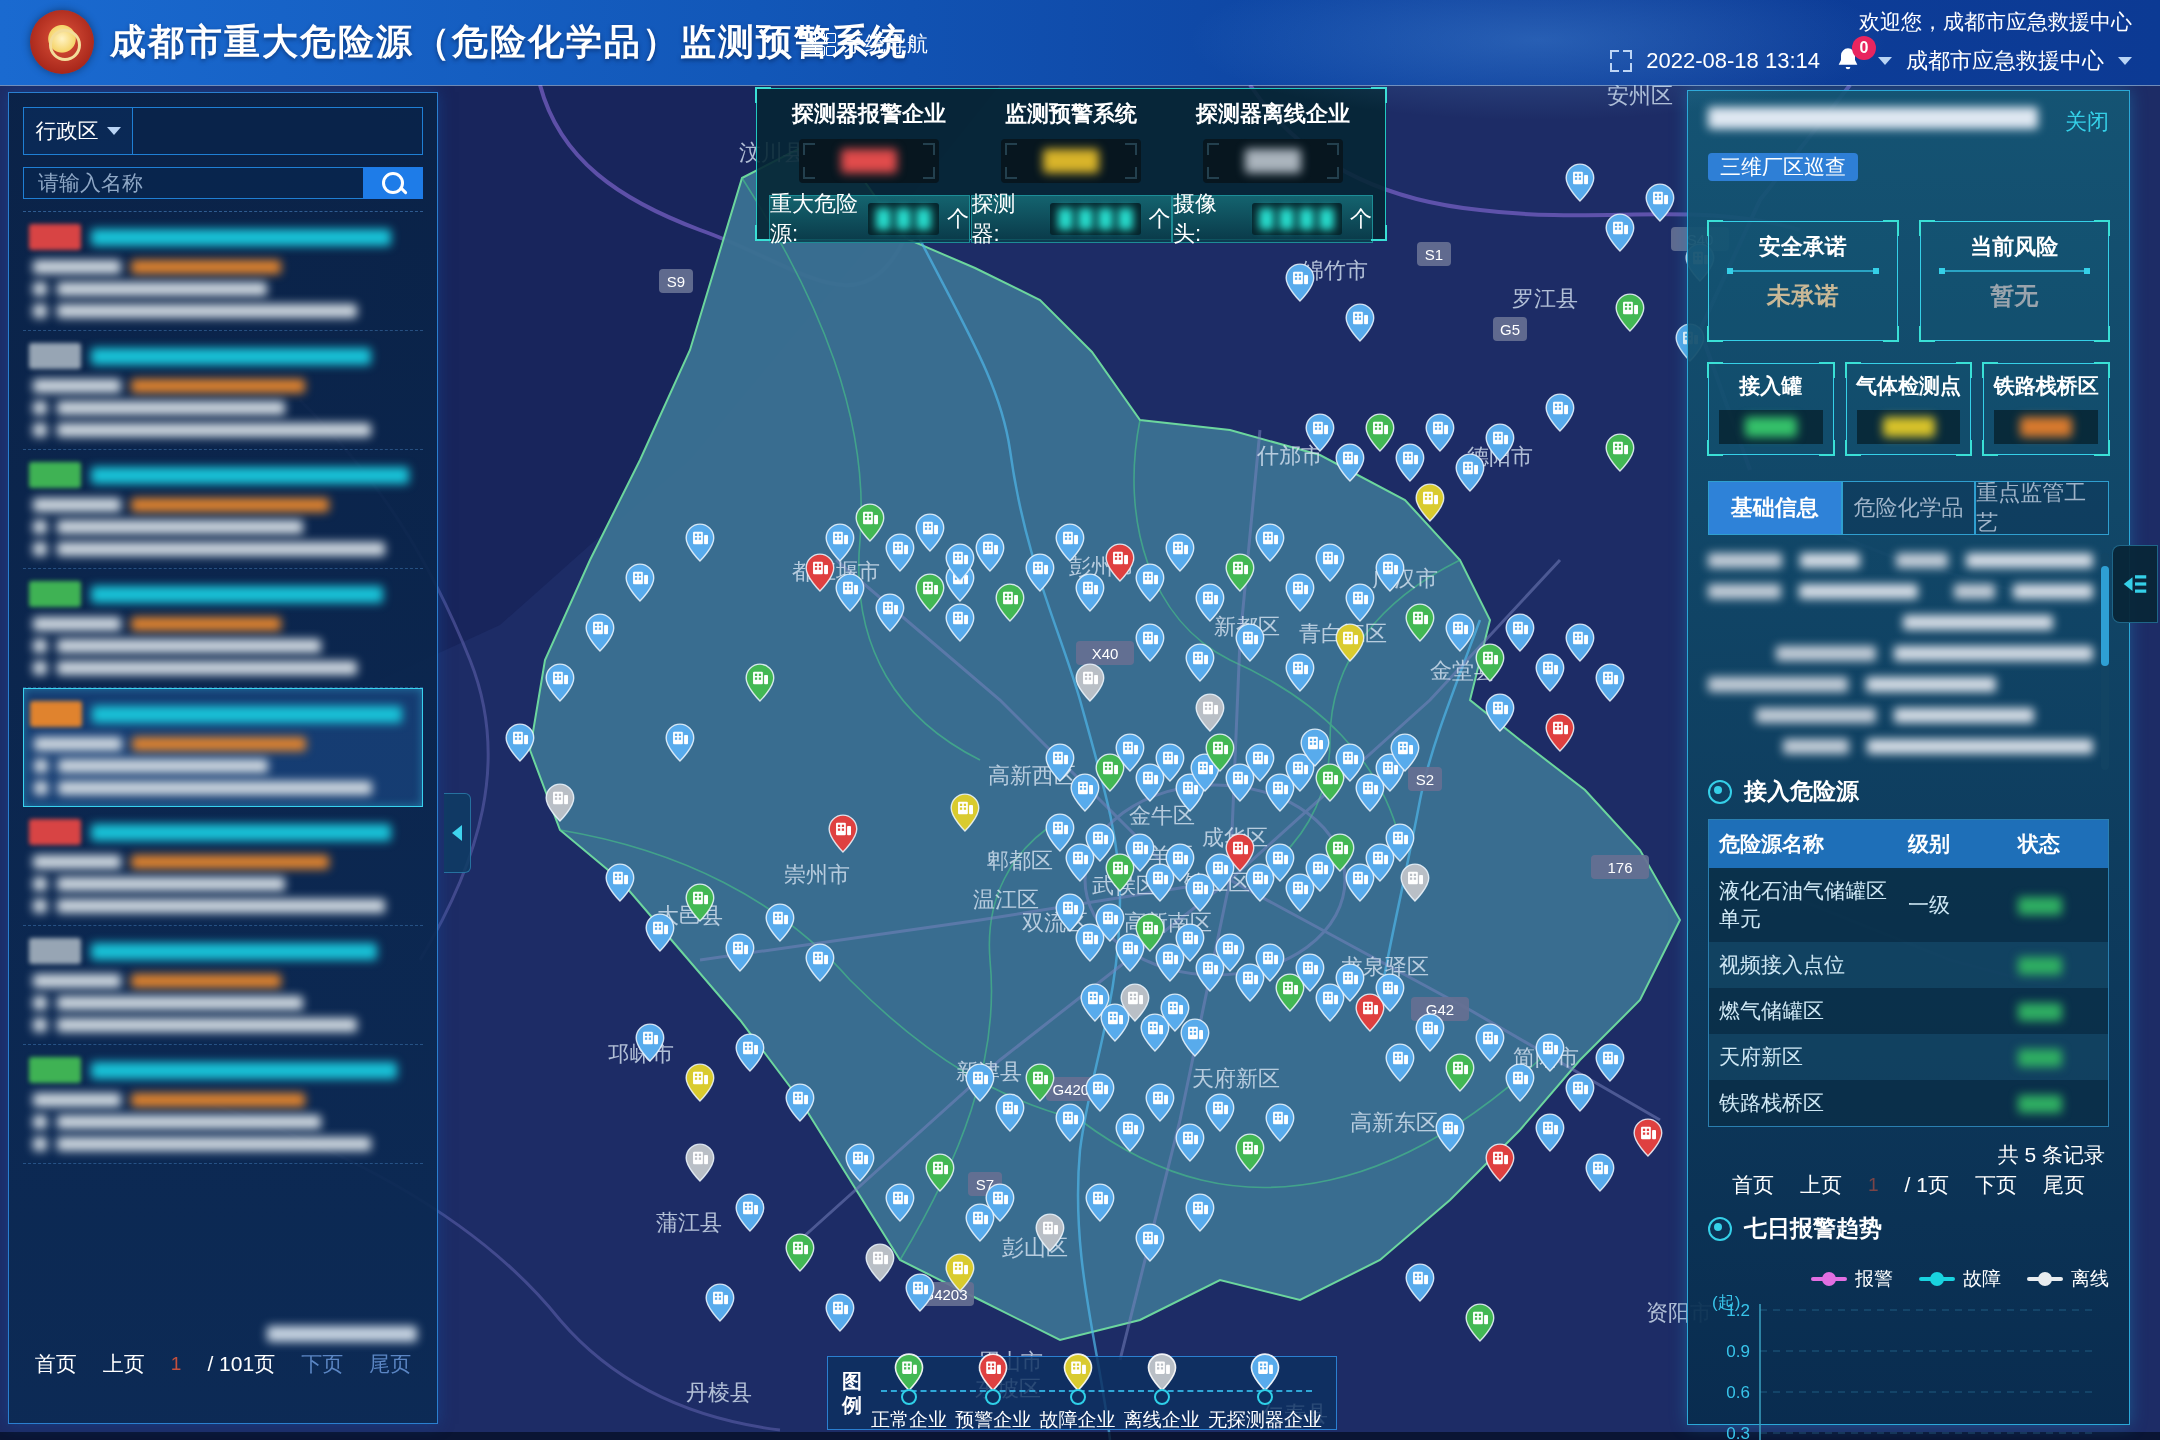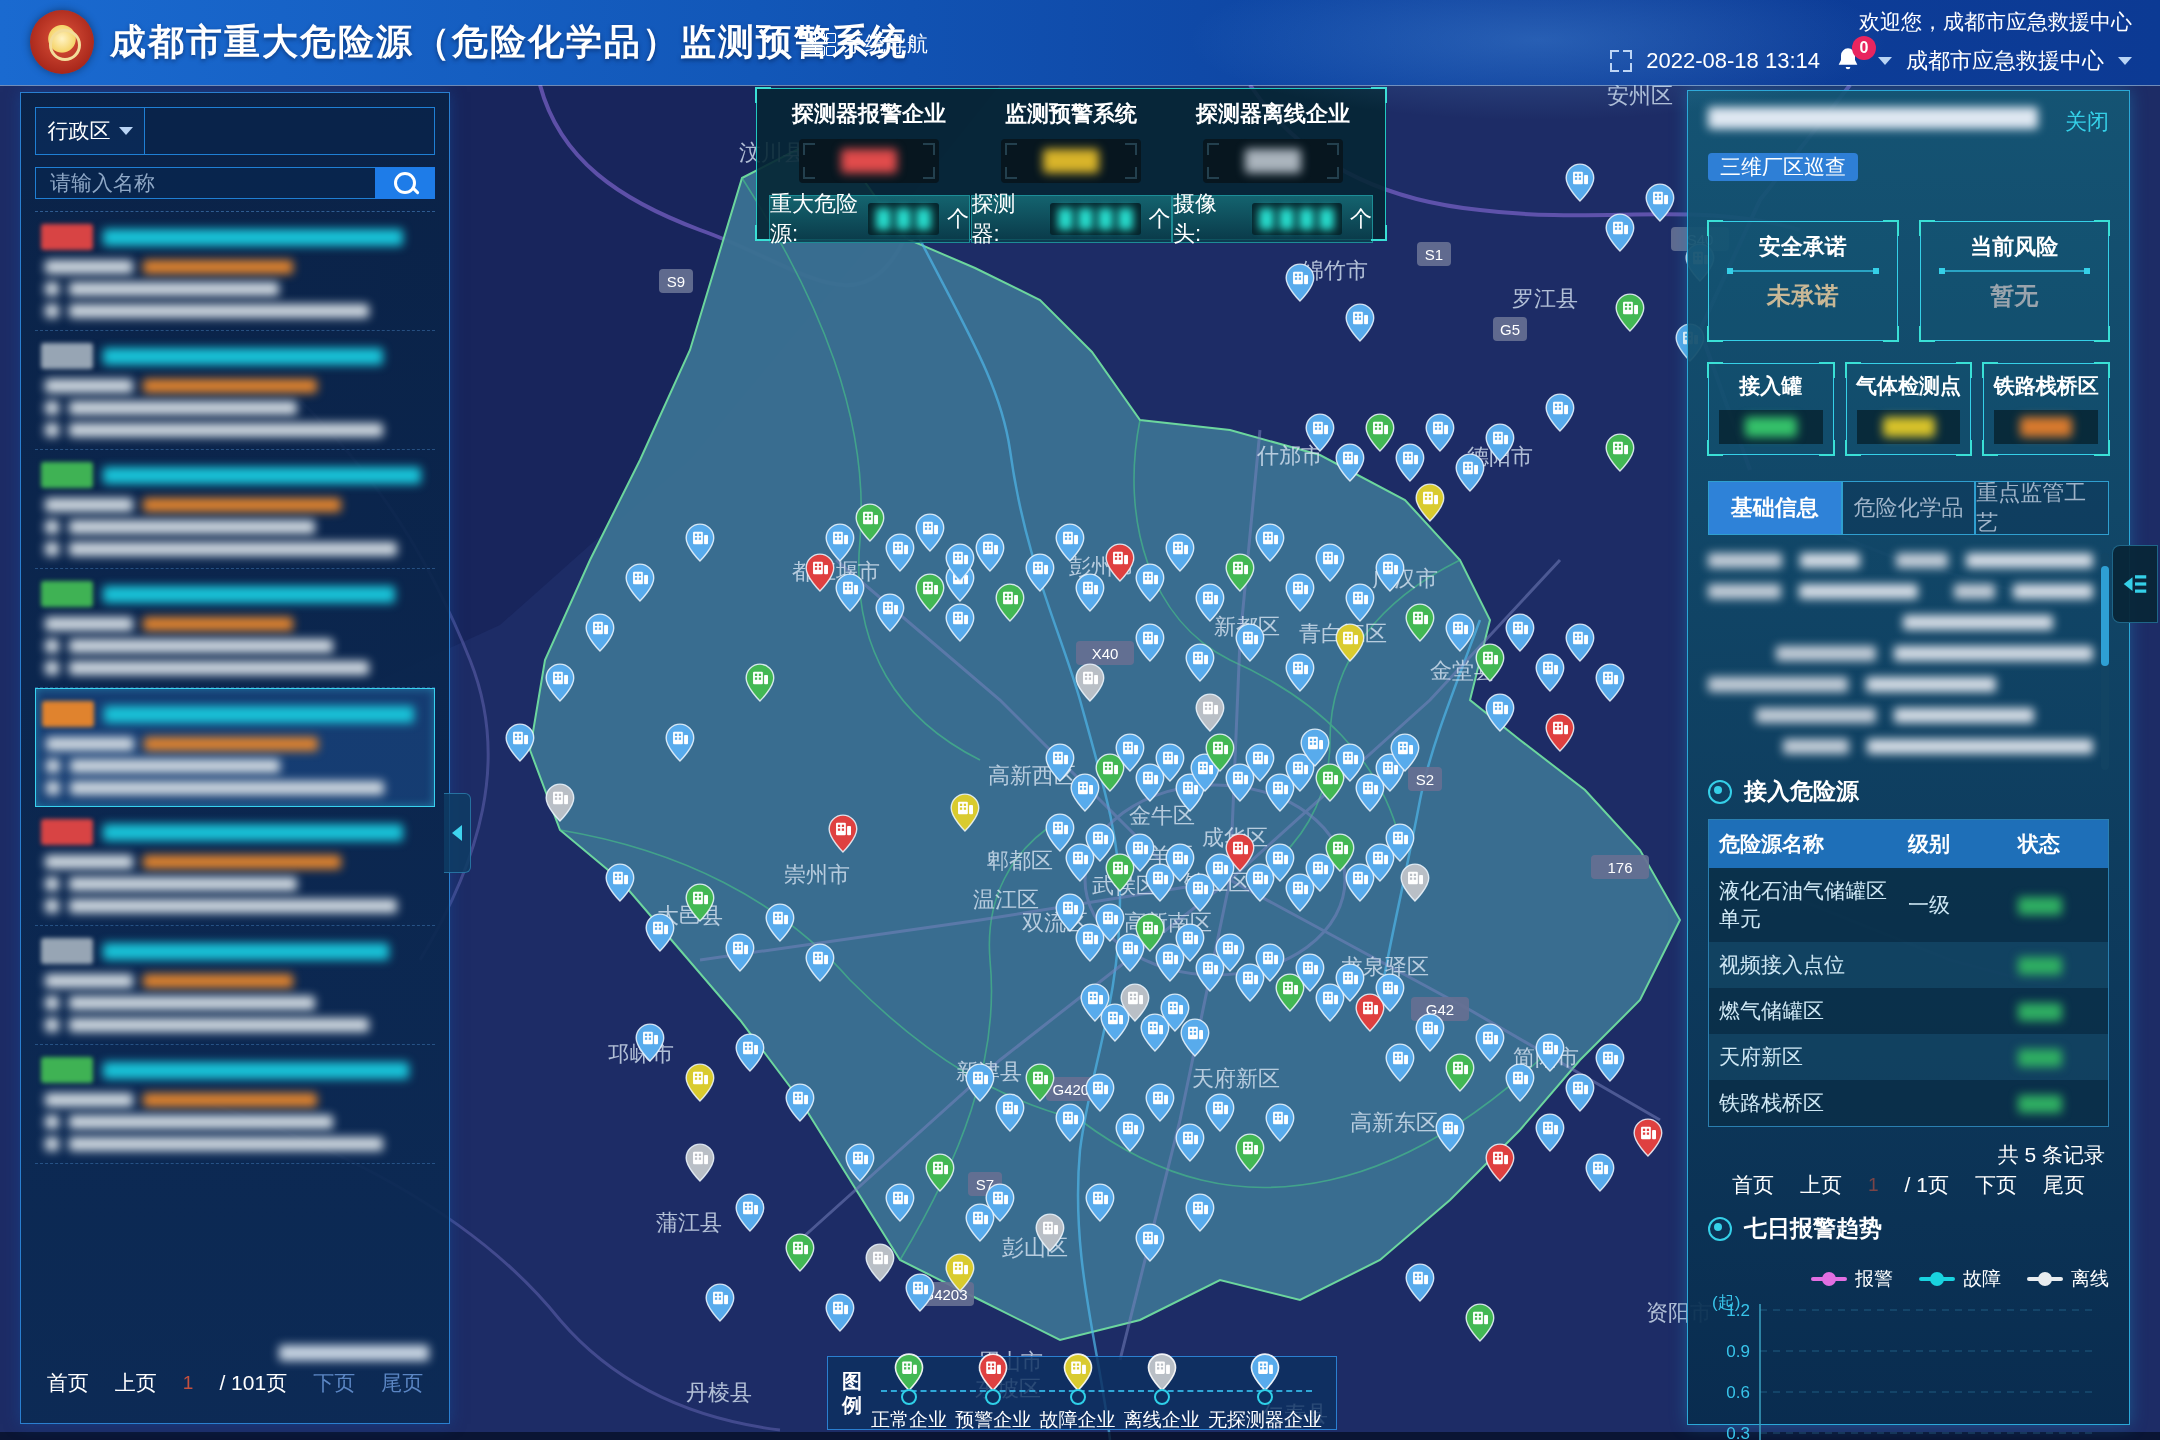--- a/index.html
+++ b/index.html
@@ -34,23 +34,23 @@
     color:#fff;font-size:16px;font-weight:bold;display:flex;align-items:center;justify-content:center;}
   .caret{width:0;height:0;border-left:7px solid transparent;border-right:7px solid transparent;border-top:8px solid #b9d4f5;}
   
   #map{position:absolute;left:0;top:0;width:2160px;height:1440px;z-index:1;background:#1d2c66;}
   .map-label{font-size:22px;fill:#d7e4f2;opacity:.8;}
   .shield{fill:#667092;opacity:.92;}
   .shield-t{fill:#fff;font-size:15px;}
   
   .bb{display:inline-block;border-radius:3px;filter:blur(5px);vertical-align:middle;}
   
-  #sidebar{position:absolute;left:20px;top:92px;width:430px;height:1332px;z-index:30;box-sizing:border-box;
+  #sidebar{position:absolute;left:8px;top:92px;width:430px;height:1332px;z-index:30;box-sizing:border-box;
     background:linear-gradient(180deg,rgba(9,34,70,.93),rgba(11,42,84,.93));
-    border:1px solid #2a7fd0;box-shadow:0 0 14px rgba(20,80,160,.5);padding:14px 14px 4px;display:flex;flex-direction:column;}
+    border:1px solid #2a7fd0;box-shadow:0 0 14px rgba(20,80,160,.5);padding:14px 14px 23px;display:flex;flex-direction:column;}
   .filter-row{display:flex;height:46px;border:1px solid #1f7fd4;margin-bottom:12px;}
   .region-select{width:108px;display:flex;align-items:center;justify-content:center;gap:8px;font-size:21px;
     border-right:1px solid #1f7fd4;background:rgba(10,45,95,.6);cursor:pointer;}
   .region-input{flex:1;background:rgba(8,35,75,.5);}
   .search-row{display:flex;height:32px;margin-bottom:12px;}
   .search-input{flex:1;background:rgba(8,38,80,.65);border:1px solid #1f7fd4;border-right:none;display:flex;align-items:center;
     padding:0 14px;font-size:21px;color:#8fa8c6;}
   .search-btn{width:60px;background:#1e7ce8;display:flex;align-items:center;justify-content:center;cursor:pointer;}
   .mag{position:relative;width:16px;height:16px;border:3px solid #fff;border-radius:50%;}
   .mag:after{content:"";position:absolute;left:14px;top:14px;width:9px;height:3px;background:#fff;transform:rotate(45deg);border-radius:2px;}

